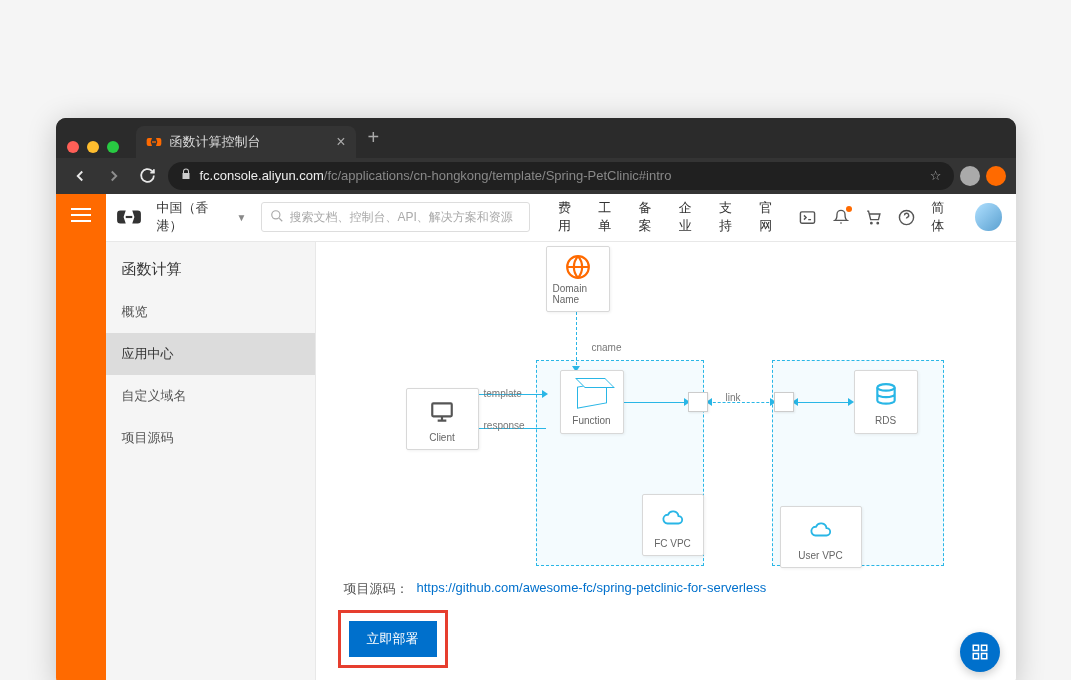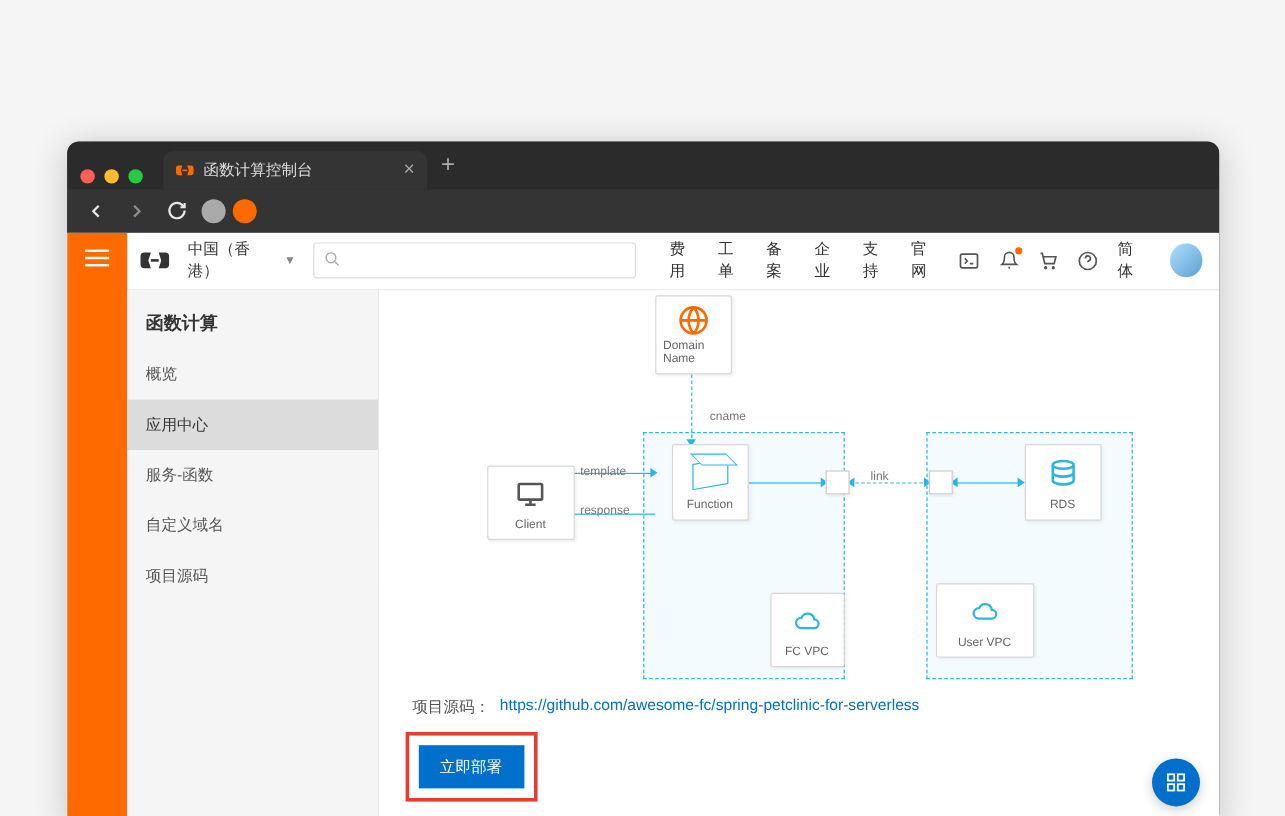--- a/index.html
+++ b/index.html
@@ -54,40 +54,40 @@
 .header-spacer { flex: 1; }
 .header-links { display: flex; gap: 16px; align-items: center; font-size: 13px; }
 .header-link { color: #333; cursor: pointer; }
 .header-icon { width: 18px; height: 18px; display: flex; align-items: center; justify-content: center; color: #555; position: relative; cursor: pointer; }
 .badge-dot { position: absolute; top: -2px; right: -3px; width: 6px; height: 6px; background: #ff6a00; border-radius: 50%; }
 .avatar { width: 28px; height: 28px; border-radius: 50%; background: linear-gradient(135deg,#b0e0ff,#5aa0d0); margin-left: 4px; }
 
 
 .body-row { flex: 1; display: flex; position: relative; }
 .sidebar { width: 210px; background: #f5f5f5; border-right: 1px solid #e8e8e8; display: flex; flex-direction: column; }
-.sidebar-title { font-size: 15px; font-weight: 700; padding: 18px 16px 12px; color: #333; }
+.sidebar-title { font-size: 15px; font-weight: 400; padding: 18px 16px 12px; color: #333; }
 .sidebar-item { padding: 12px 16px; font-size: 13px; color: #555; cursor: pointer; }
 .sidebar-item.active { background: #dcdcdc; color: #333; }
 
 .collapse-handle { position: absolute; left: 210px; top: 50%; transform: translateY(-50%); width: 14px; height: 50px; background: #e8e8e8; display: flex; align-items: center; justify-content: center; color: #888; font-size: 10px; cursor: pointer; border-radius: 0 3px 3px 0; }
 
 .main { flex: 1; background: #fff; padding: 0 20px 20px; overflow: auto; position: relative; }
 
 
 .diagram { position: relative; width: 580px; height: 330px; margin: 0 auto; }
 .node { position: absolute; background: #fff; border: 1px solid #d8d8d8; border-radius: 2px; padding: 6px; display: flex; flex-direction: column; align-items: center; justify-content: center; box-shadow: 1px 1px 3px rgba(0,0,0,0.06); }
 .node .icon-box { width: 44px; height: 36px; display: flex; align-items: center; justify-content: center; }
 .node .lbl { font-size: 10px; color: #666; margin-top: 2px; }
 
 .node-domain { top: 4px; left: 170px; width: 64px; height: 66px; }
 .node-client { top: 146px; left: 30px; width: 73px; height: 62px; }
 .node-function { top: 128px; left: 184px; width: 64px; height: 64px; }
 .node-rds { top: 128px; left: 478px; width: 64px; height: 64px; }
 .node-fcvpc { top: 252px; left: 266px; width: 62px; height: 62px; }
-.node-uservpc { top: 244px; left: 404px; width: 82px; height: 62px; }
+.node-uservpc { top: 264px; left: 404px; width: 82px; height: 62px; }
 .small-sq { position: absolute; width: 20px; height: 20px; background: #fff; border: 1px solid #ccc; box-shadow: 1px 1px 2px rgba(0,0,0,0.08); }
 .sq-left { top: 150px; left: 312px; }
 .sq-right { top: 150px; left: 398px; }
 
 .big-box { position: absolute; border: 1px dashed #29b6e6; background: rgba(41,182,230,0.05); }
 .box-fc { top: 118px; left: 160px; width: 168px; height: 206px; }
 .box-user { top: 118px; left: 396px; width: 172px; height: 206px; }
 
 .arrow-label { position: absolute; font-size: 10px; color: #777; }
 .lbl-cname { top: 100px; left: 216px; }
@@ -162,20 +162,30 @@
           <svg width="18" height="18" viewBox="0 0 24 24" fill="none" stroke="currentColor" stroke-width="2.5">
             <path d="M9 18l6-6-6-6"></path>
           </svg>
         </div>
       <div class="nav-btn">
           <svg width="17" height="17" viewBox="0 0 24 24" fill="none" stroke="currentColor" stroke-width="2.5">
             <path d="M21 12a9 9 0 1 1-3-6.7L21 8"></path>
             <path d="M21 3v5h-5"></path>
           </svg>
         </div>
+      <div class="url-field">
+        <span class="lock-icon"><svg width="12" height="12" viewBox="0 0 24 24" fill="currentColor">
+              <path d="M6 10V7a6 6 0 1 1 12 0v3h1v12H5V10h1zm2 0h8V7a4 4 0 1 0-8 0v3z"></path>
+            </svg></span>
+        <span class="url-text">
+          <span class="url-domain">fc.console.aliyun.com</span>
+            <span class="url-path">/fc/applications/cn-hongkong/template/Spring-PetClinic#intro</span>
+        </span>
+        <span class="star-icon">☆</span>
+      </div>
       <div class="profile-circle"></div>
       <div class="profile-orange"></div>
     </div>
 
     <div class="app">
 
       <div class="menu-trigger">
         <div class="hamburger">
             <span></span>
             <span></span>
@@ -194,20 +204,21 @@
           </div>
           <div class="region-select">
             <span>中国（香港）</span>
             <span class="region-caret">▼</span>
           </div>
           <div class="search-box">
             <span><svg width="14" height="14" viewBox="0 0 24 24" fill="none" stroke="#aaa" stroke-width="2">
                   <circle cx="10" cy="10" r="7"></circle>
                   <path d="m21 21-5.2-5.2"></path>
                 </svg></span>
+            <input class="search-input" placeholder="搜索文档、控制台、API、解决方案和资源" style="">
           </div>
           <div class="header-spacer"></div>
           <div class="header-links">
             <span class="header-link">费用</span>
             <span class="header-link">工单</span>
             <span class="header-link">备案</span>
             <span class="header-link">企业</span>
             <span class="header-link">支持</span>
             <span class="header-link">官网</span>
             <span class="header-icon">
@@ -238,21 +249,20 @@
             <span class="header-link">简体</span>
             <div class="avatar"></div>
           </div>
         </div>
 
         <div class="body-row">
           <div class="sidebar">
             <div class="sidebar-title">函数计算</div>
             <div class="sidebar-item">概览</div>
             <div class="sidebar-item active">应用中心</div>
-            <div class="sidebar-item">服务-函数</div>
             <div class="sidebar-item">自定义域名</div>
             <div class="sidebar-item">项目源码</div>
           </div>
 
           <div class="collapse-handle">‹</div>
 
           <div class="main">
 
             <div class="diagram">
 

